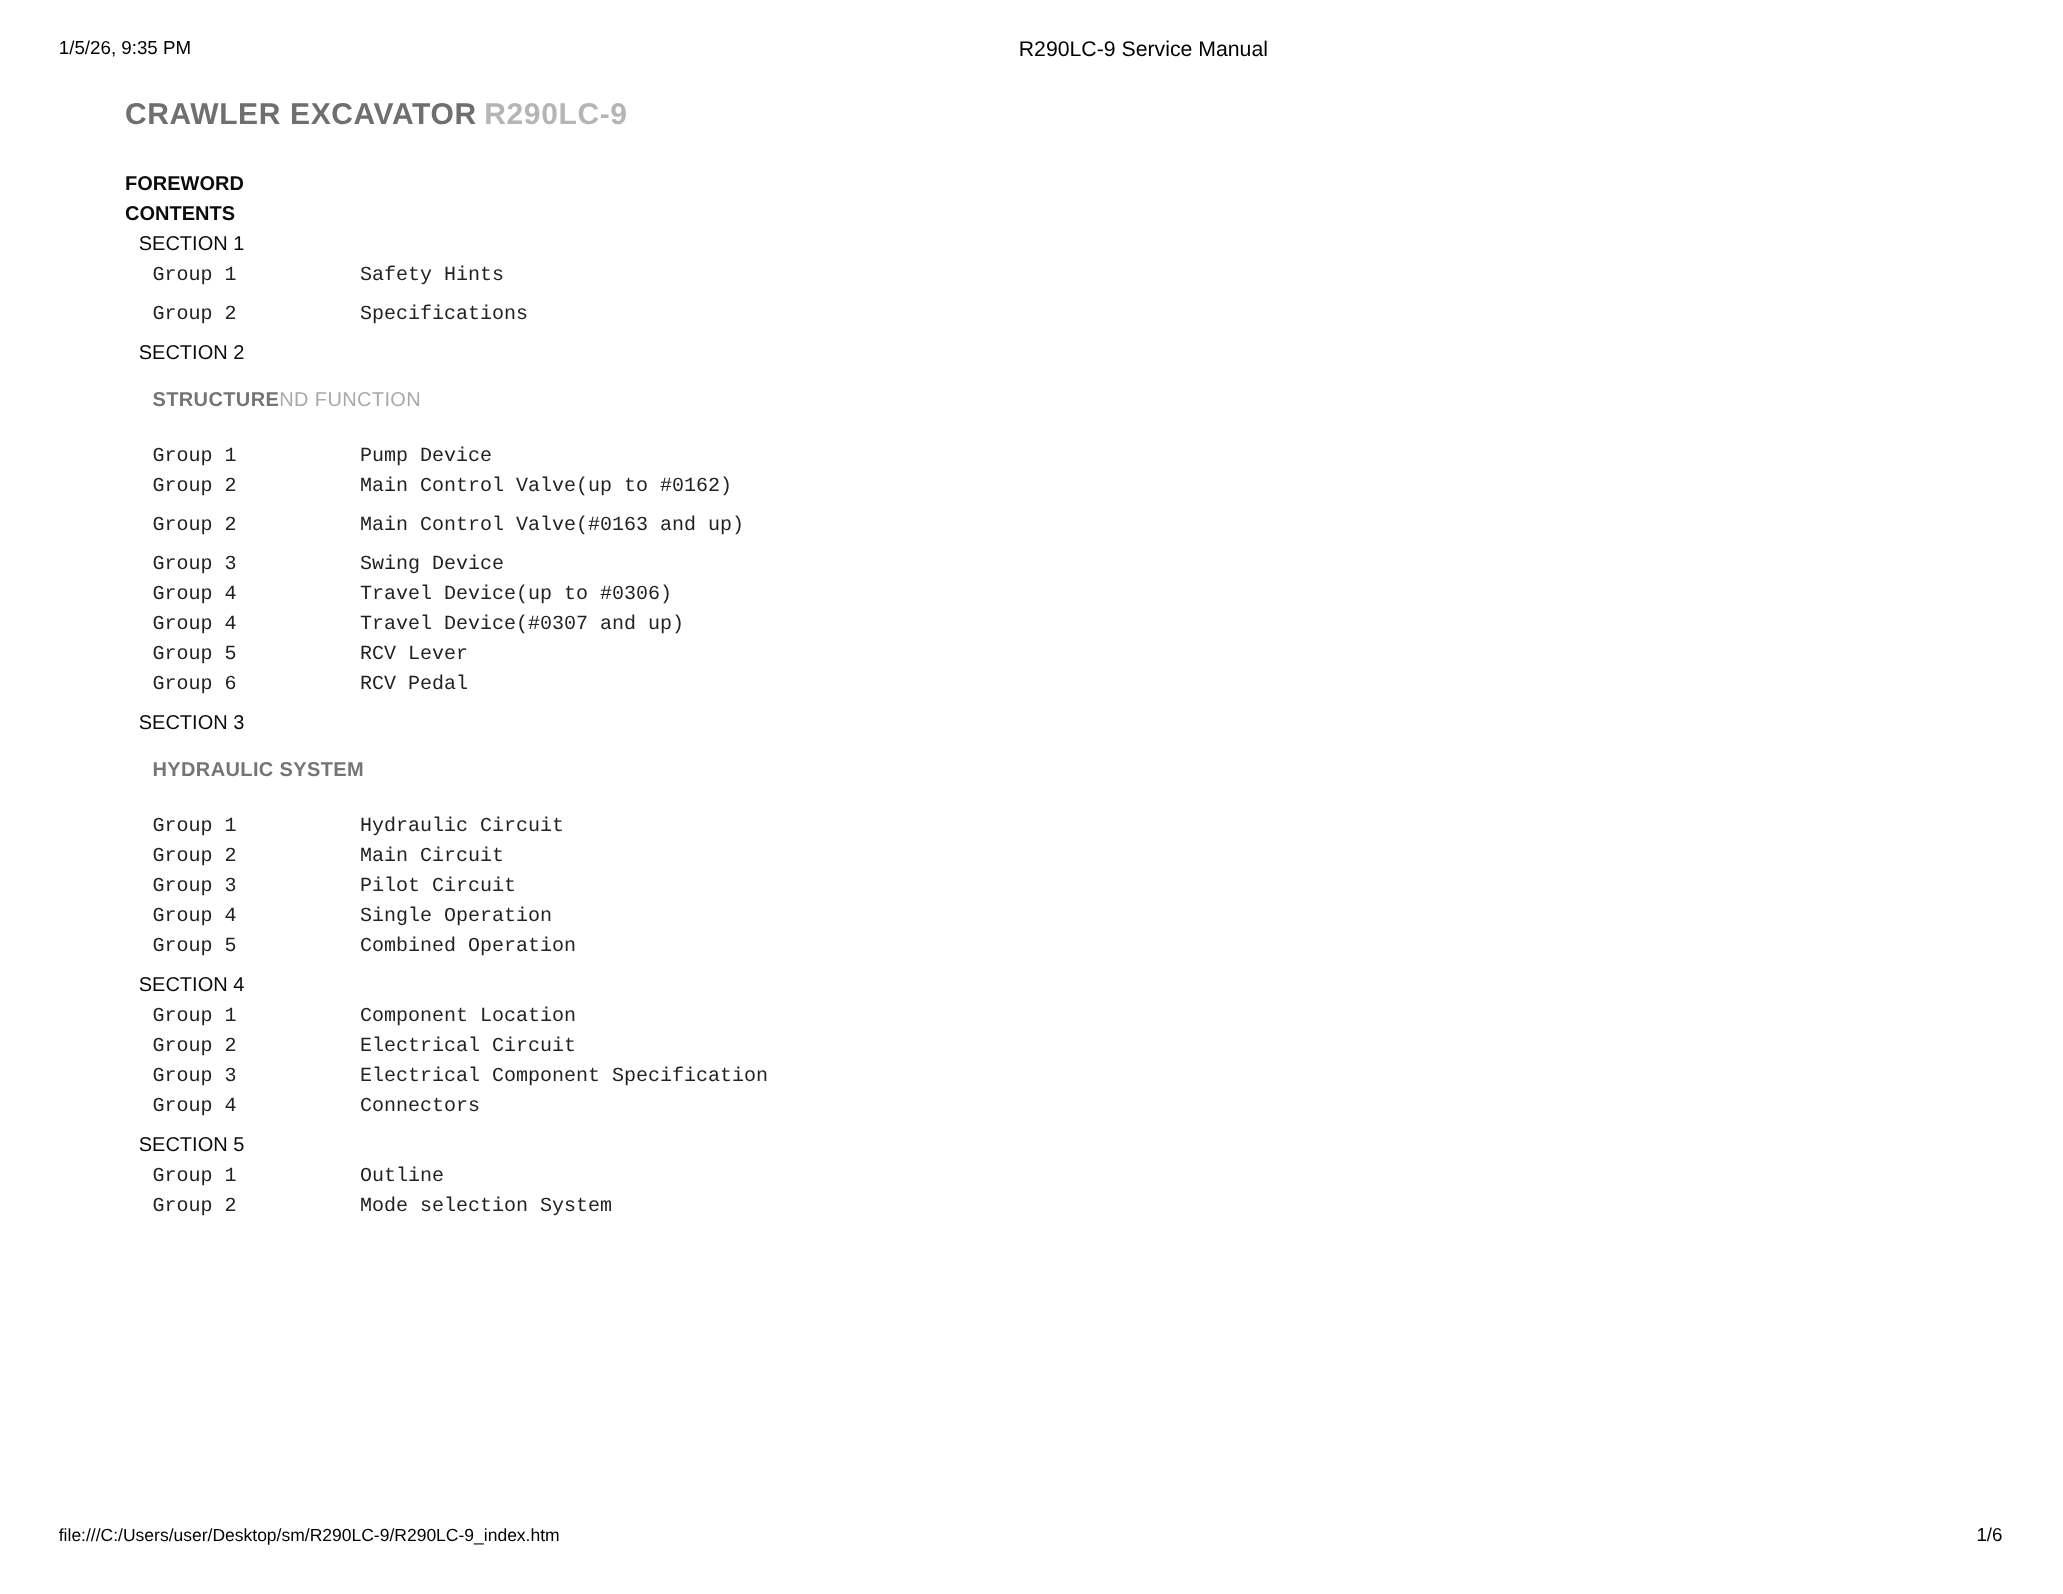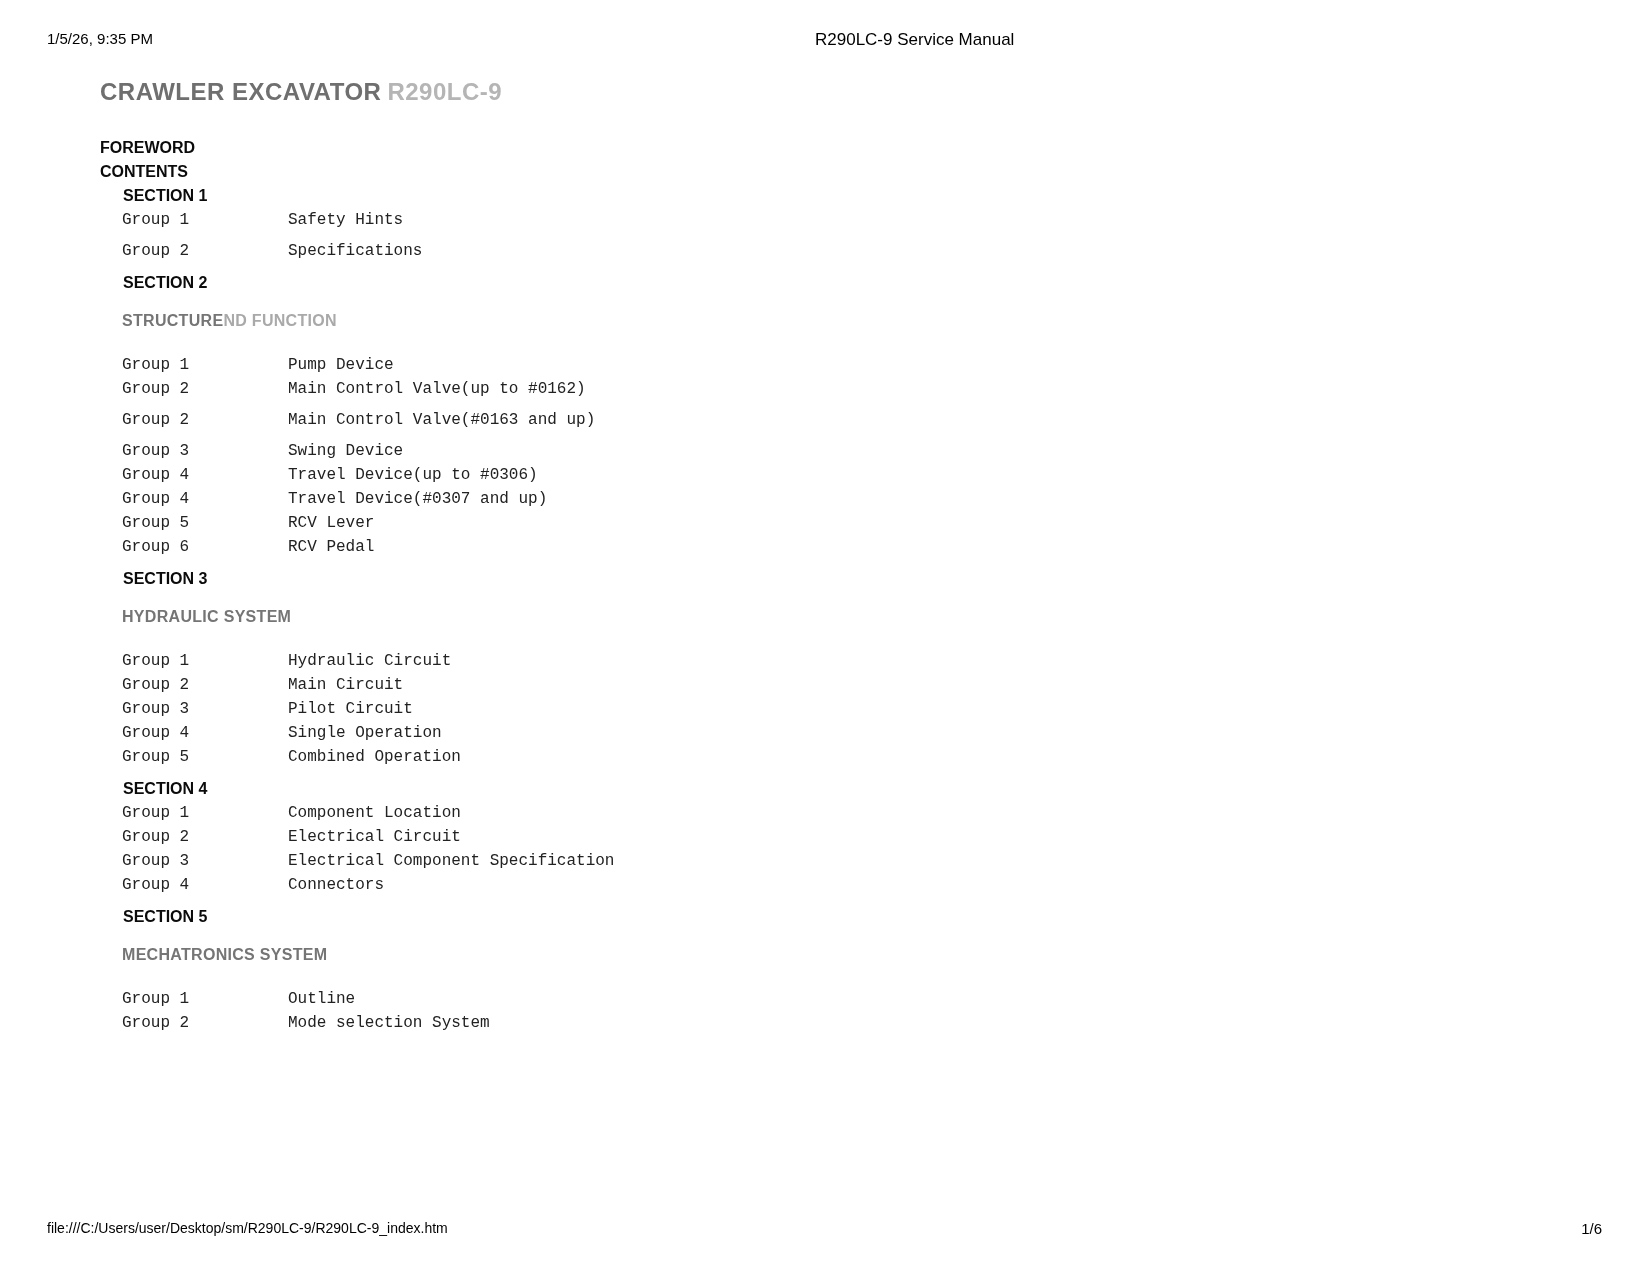--- a/index.html
+++ b/index.html
@@ -48,32 +48,32 @@
   }
 
   .top-link {
     font-size: 16px; font-weight: 700; line-height: 24px;
     color: var(--strong-text, #0b0b0b);
   }
 
   .section + .section { margin-top: 8px; }
 
   .section-label {
-    font-size: 16px; font-weight: 700; line-height: 24px;
-    margin-left: 23px;
+    font-size: 16px; font-weight: 400; line-height: 24px;
+    margin-left: 11px;
     color: var(--strong-text, #0b0b0b);
   }
   .section-heading {
     margin: 14px 0 20px 22px;
     font-size: 16px; font-weight: 700; line-height: 24px;
     letter-spacing: 0.3px;
     color: var(--heading, #757575);
   }
   .section-heading .suffix {
-    font-weight: 700;
+    font-weight: 400;
     color: var(--heading-suffix, #a9a9a9);
     letter-spacing: 0.3px;
   }
 
   .group-row {
     display: flex;
     margin-left: 22px;
     font-size: 16px; line-height: 24px;
     color: var(--body-text, #222);
     font-family: Liberation Mono, monospace;
@@ -189,21 +189,20 @@
     <span class="group-title">Electrical Component Specification</span>
   </div>
           <div class="group-row">
     <span class="group-no">Group 4</span>
     <span class="group-title">Connectors</span>
   </div>
         </div>
   </div>
       <div class="section">
     <div class="section-label">SECTION 5</div>
-    <div class="section-heading"><span>MECHATRONICS SYSTEM</span><span class="suffix"></span></div>
     <div class="groups">
           <div class="group-row">
     <span class="group-no">Group 1</span>
     <span class="group-title">Outline</span>
   </div>
           <div class="group-row">
     <span class="group-no">Group 2</span>
     <span class="group-title">Mode selection System</span>
   </div>
         </div>

